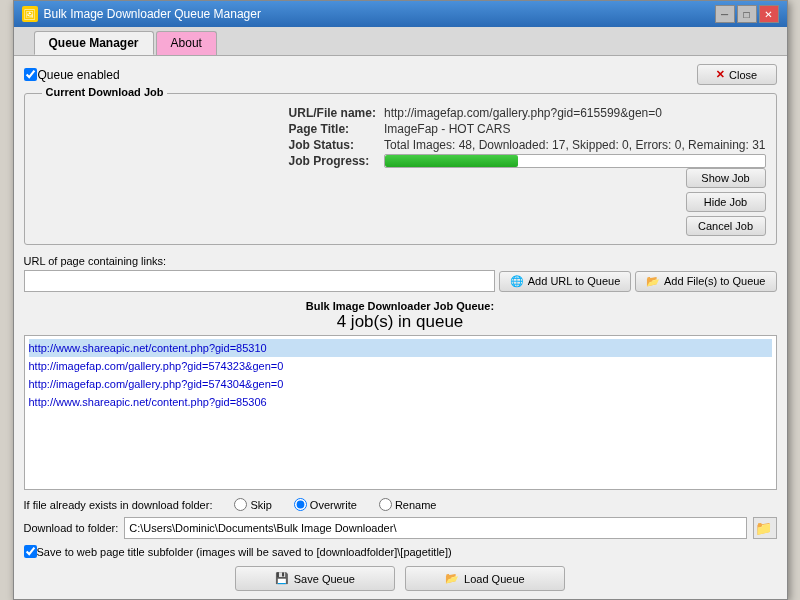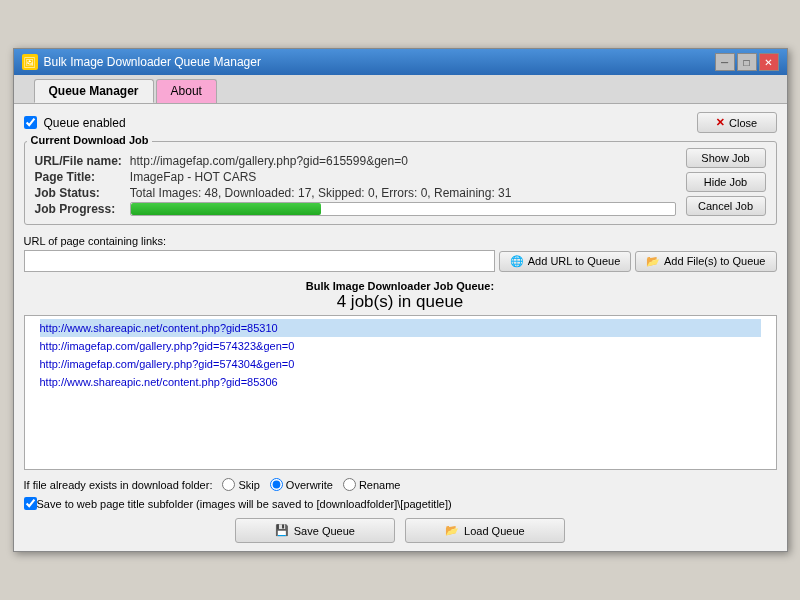--- a/index.html
+++ b/index.html
@@ -94,34 +94,34 @@
 
     .checkbox-row {
       display: flex;
       align-items: center;
       justify-content: space-between;
       margin-bottom: 8px;
     }
     .checkbox-label {
       display: flex;
       align-items: center;
-      gap: 7px;
+      gap: 1px;
     }
 
     .group-box {
       border: 1px solid #aaa;
       border-radius: 3px;
       padding: 6px 10px 8px 10px;
       margin-bottom: 10px;
       position: relative;
     }
     .group-box-title {
       position: absolute;
       top: -8px;
-      left: 2px;
+      left: 17px;
       background: #f0f0f0;
       padding: 0 4px;
       font-size: 11px;
       font-weight: bold;
     }
 
     .job-grid {
       display: grid;
       grid-template-columns: auto 1fr;
       gap: 2px 8px;
@@ -157,20 +157,21 @@
     .job-buttons {
       display: flex;
       flex-direction: column;
       gap: 4px;
       margin-left: 10px;
     }
 
     .job-content-with-buttons {
       display: flex;
       align-items: flex-end;
+      flex-direction: column;
     }
     .job-details {
       flex: 1;
     }
 
     .btn {
       background: linear-gradient(to bottom, #f5f5f5, #dcdcdc);
       border: 1px solid #aaa;
       border-radius: 3px;
       padding: 3px 10px;
@@ -218,35 +219,35 @@
       margin-bottom: 3px;
       flex-direction: column;
     }
     .queue-label { font-size: 11px; font-weight: bold; }
     .queue-count { font-size: 17px; }
     .queue-list {
       border: 1px solid #aaa;
       background: white;
       height: 155px;
       overflow-y: auto;
-      padding: 3px 15px;
+      padding: 3px 4px;
       font-size: 11px;
       color: #0000cc;
     }
     .queue-item {
       line-height: 18px;
     }
     .queue-item:first-child {
       background: #c5dff5;
     }
 
     .file-exists-row {
       display: flex;
       align-items: center;
-      gap: 10px;
+      gap: 22px;
       margin-bottom: 6px;
       font-size: 11px;
     }
     .radio-option {
       display: flex;
       align-items: center;
       gap: 3px;
     }
 
     .download-folder-row {
@@ -404,20 +405,27 @@
       <label class="radio-option">
         <input type="radio" name="file_exists" checked="" style="">
         <span>Overwrite</span>
       </label>
       <label class="radio-option">
         <input type="radio" name="file_exists" style="">
         <span>Rename</span>
       </label>
     </div>
 
+    <div class="download-folder-row">
+      <span>Download to folder:</span>
+      <input type="text" class="folder-input" value="C:\Users\Dominic\Documents\Bulk Image Downloader\" style="">
+      <button class="folder-btn">
+        <span>📁</span>
+      </button>
+    </div>
 
     <div class="subfolder-checkbox-row">
       <input type="checkbox" checked="" style="">
       <span>Save to web page title subfolder (images will be saved to [downloadfolder]\[pagetitle])</span>
     </div>
 
     <div class="bottom-buttons">
       <button class="bottom-btn">
         <span>💾</span>
         <span>Save Queue</span>

